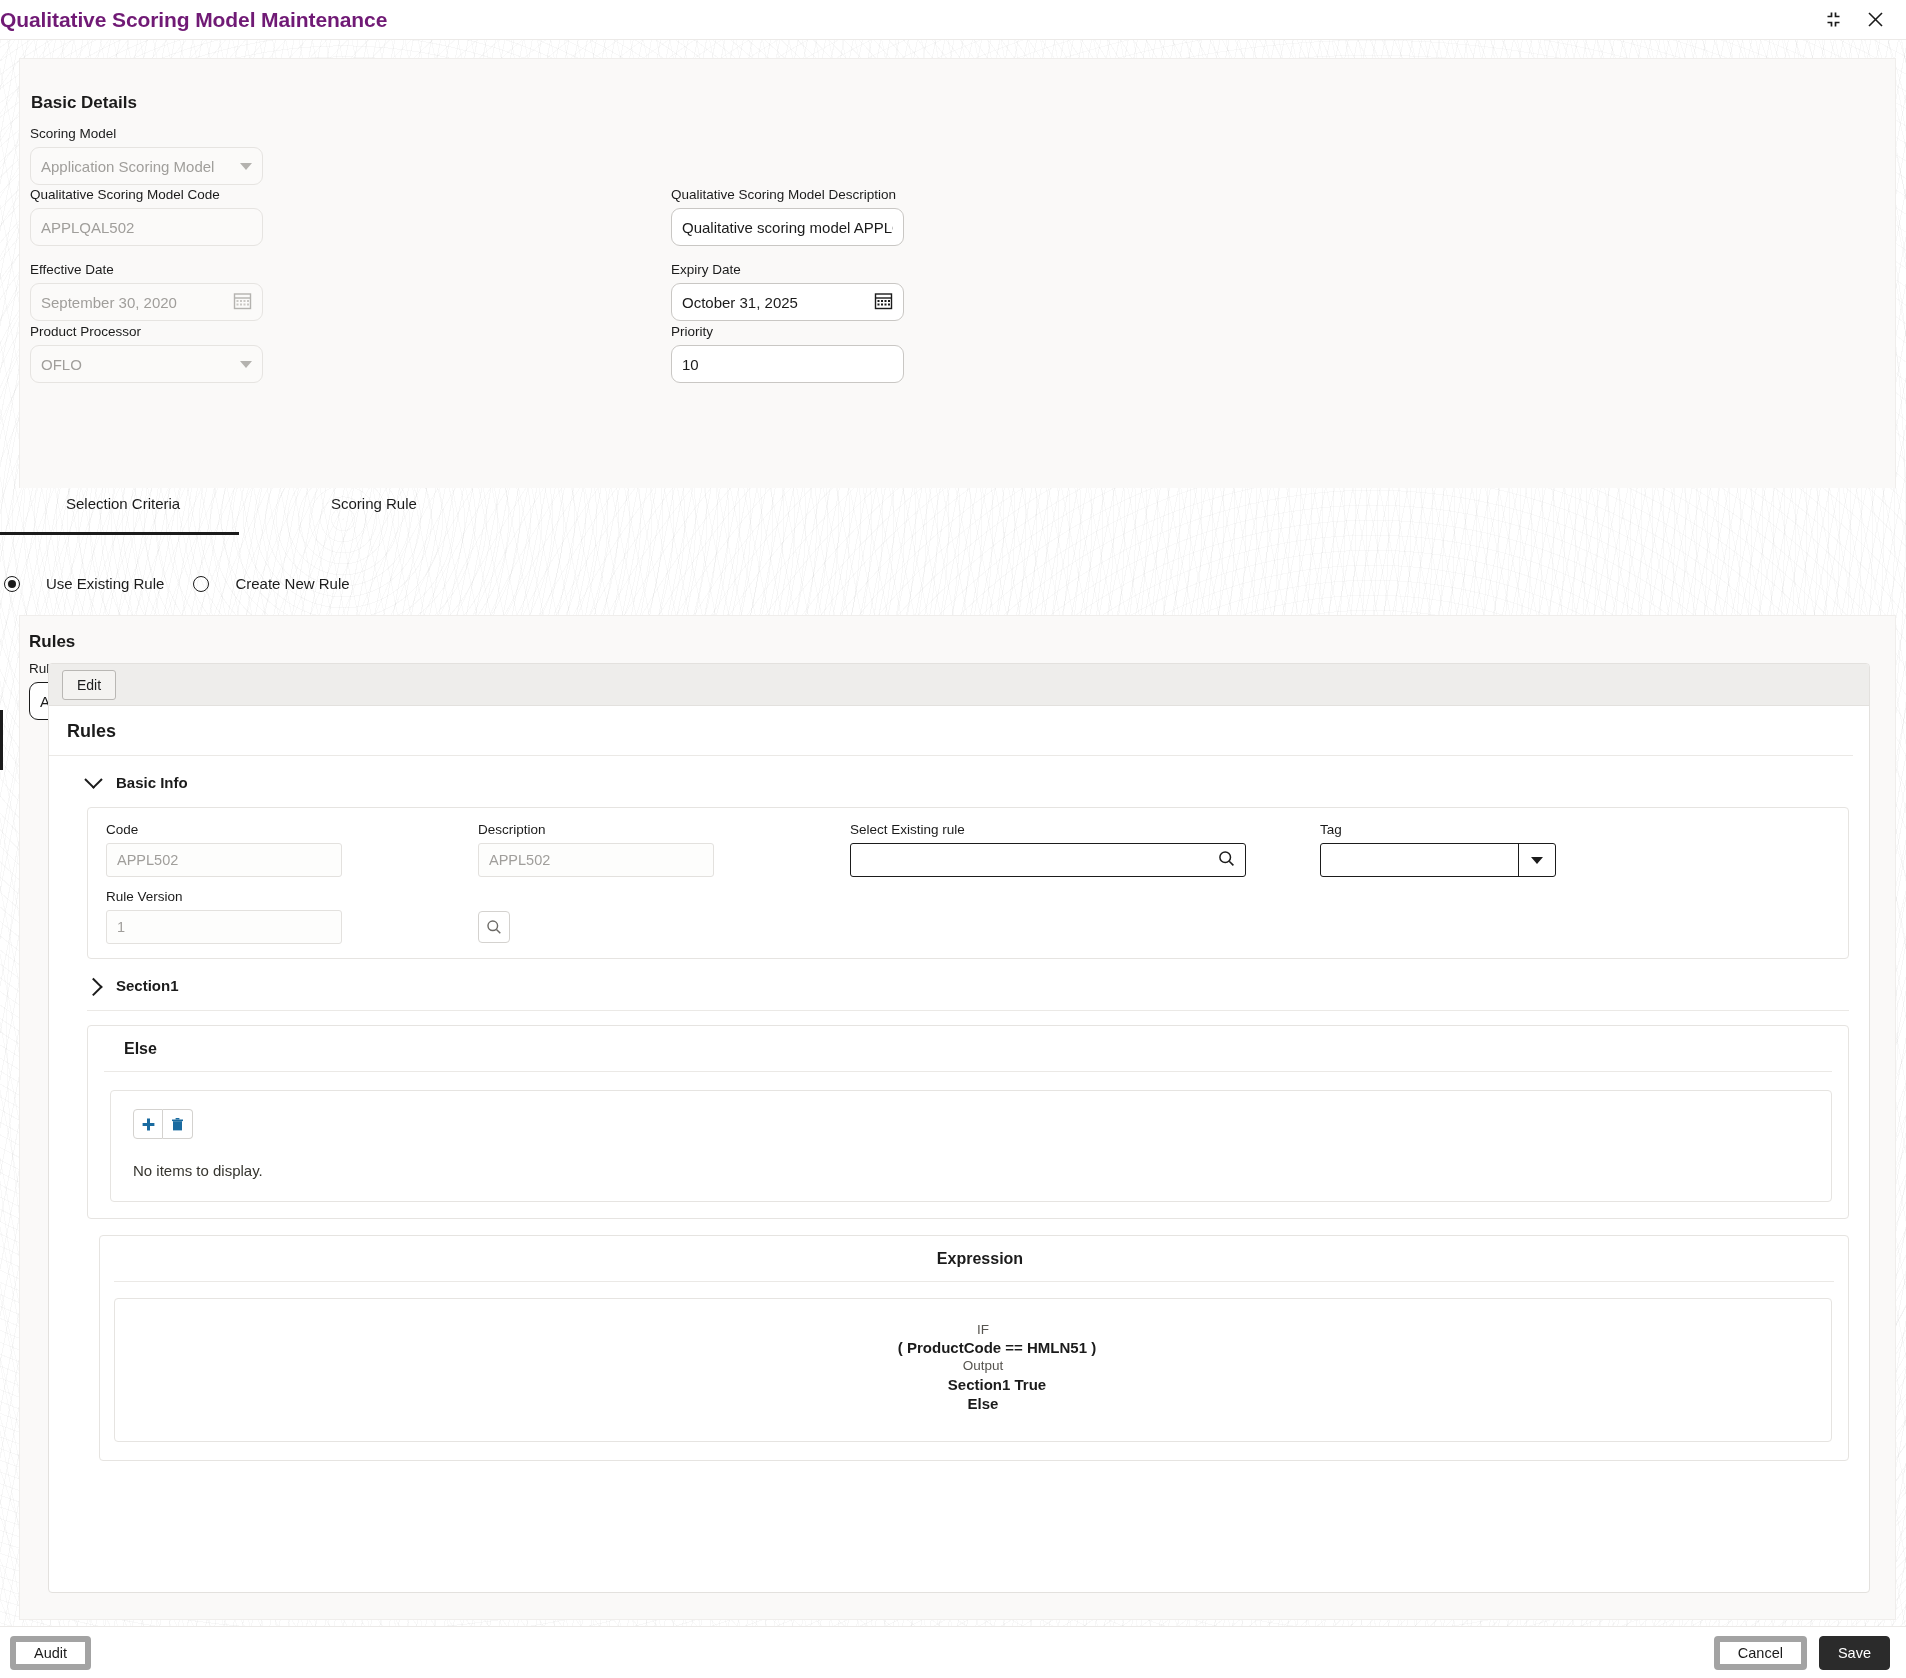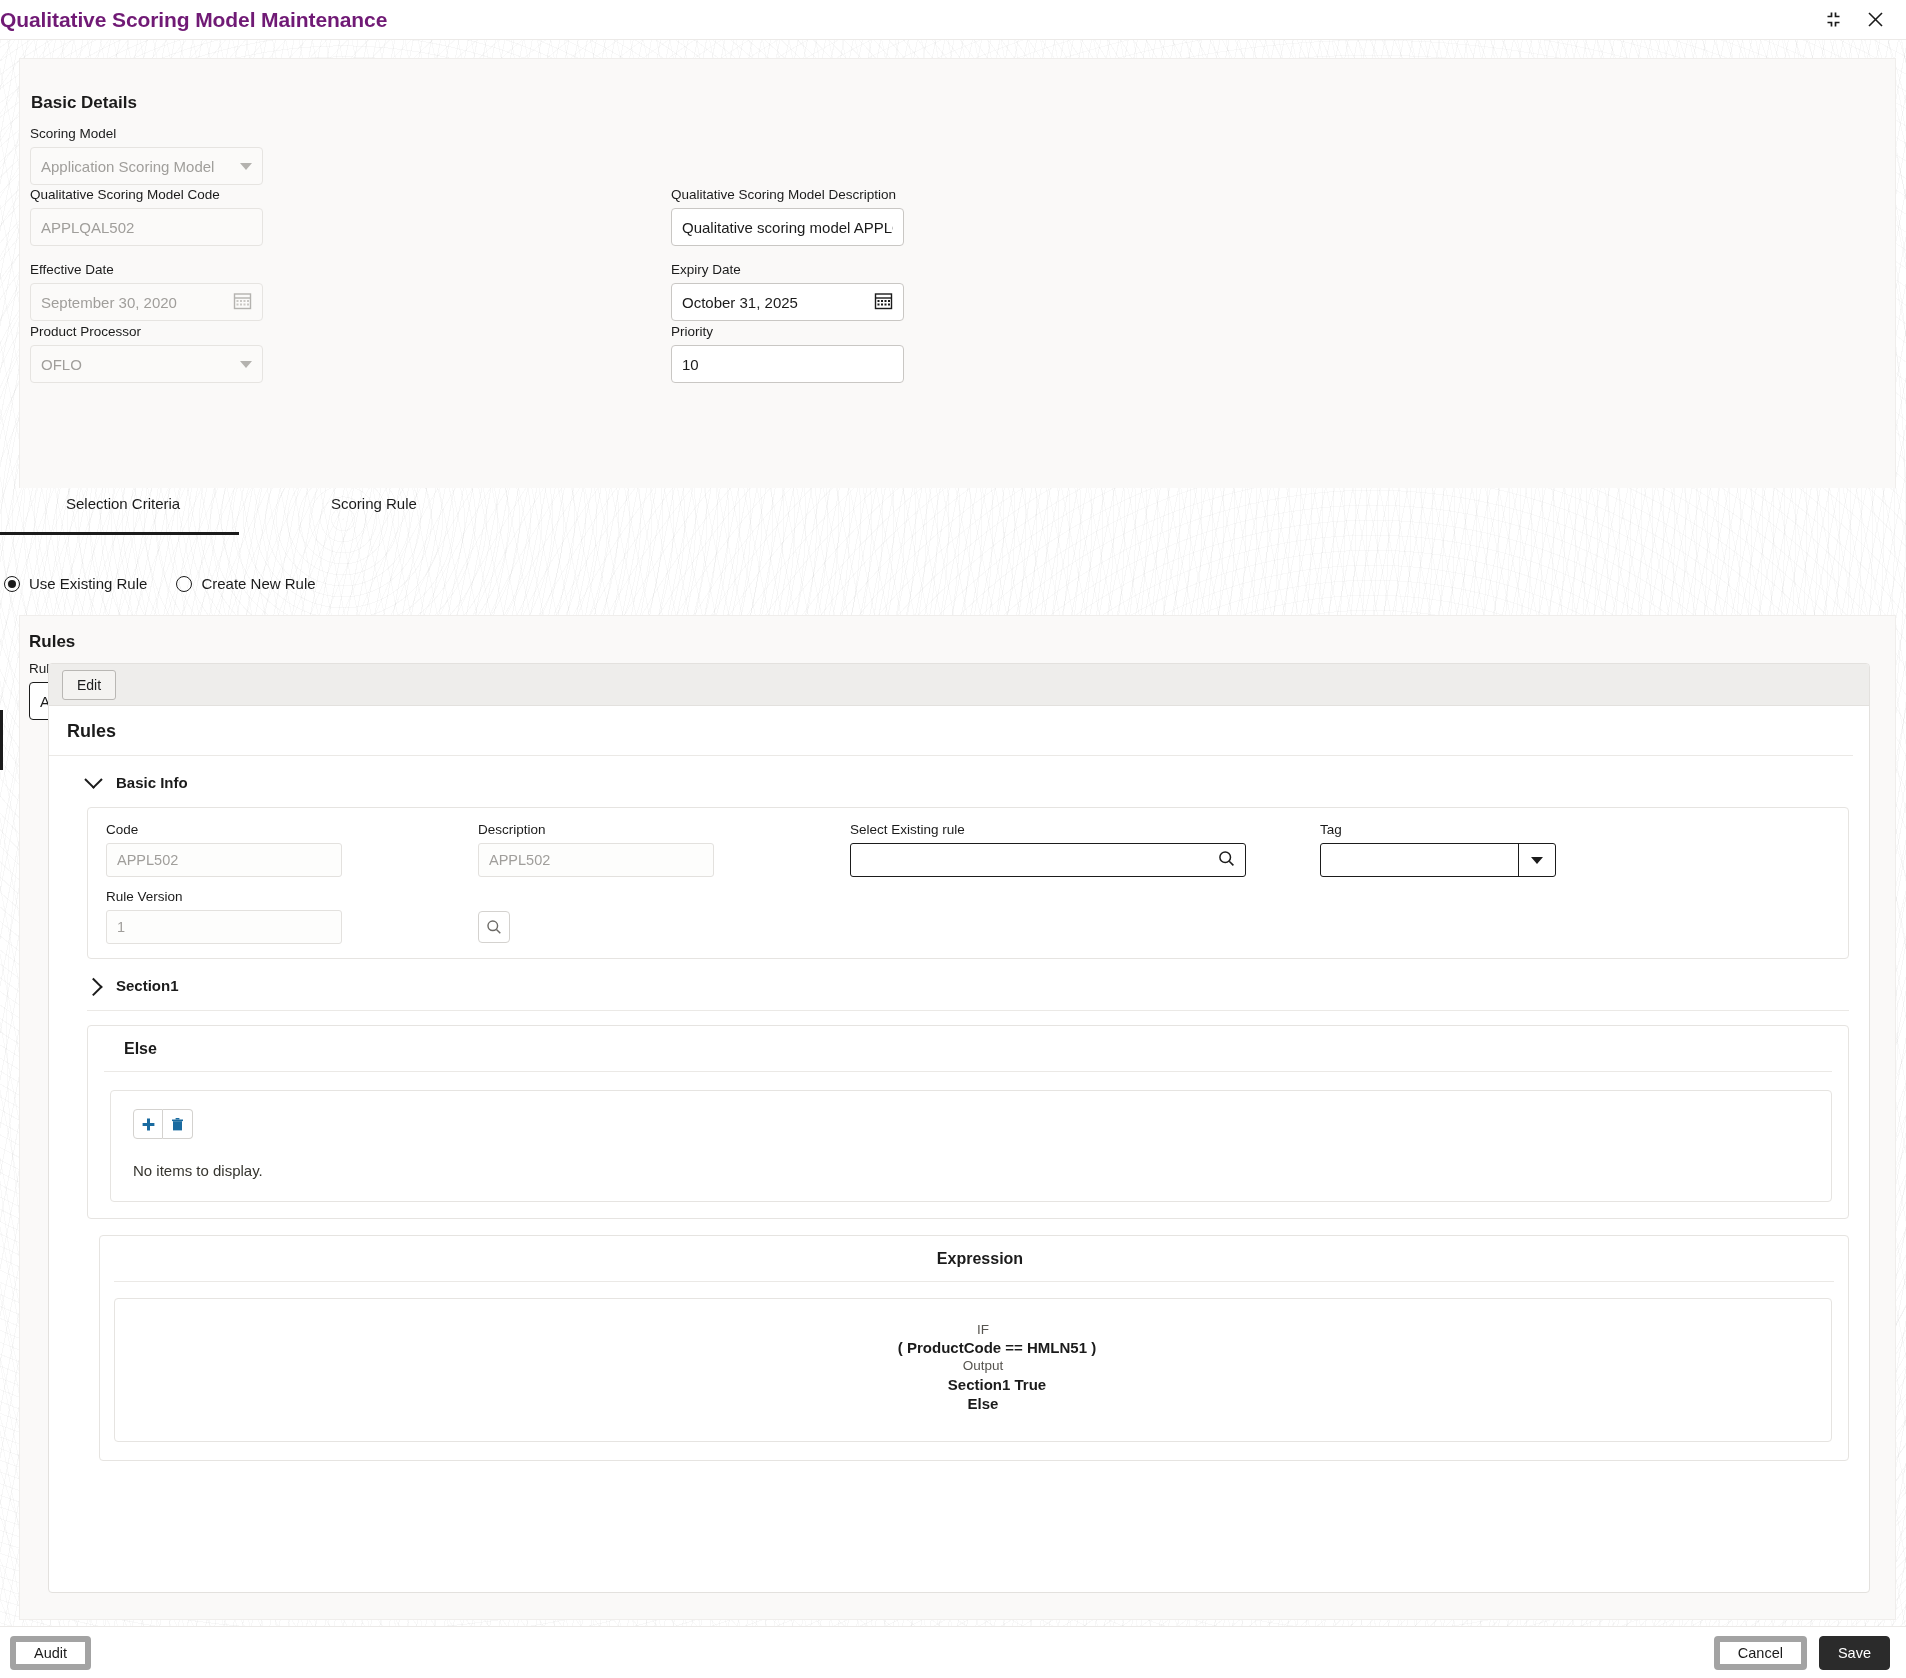--- a/index.html
+++ b/index.html
@@ -44,41 +44,41 @@
   .body-area{ position:absolute; left:0; top:40px; width:1906px; height:1598px; z-index:5; }
 
   
   .basic-card{
     position:absolute; left:19px; top:18px; width:1877px; height:430px;
     background:#faf9f8; border:1px solid #f0eeec; border-bottom:none;
   }
   .section-head{ font-size:17px; font-weight:bold; color:#1b1b1b; }
   .fld-label{ font-size:13.5px; color:#1b1b1b; margin-bottom:6px; display:block; }
   .fld-box{
-    height:38px; border:1px solid #c9c7c4; border-radius:4px; background:#ffffff;
+    height:38px; border:1px solid #c9c7c4; border-radius:9px; background:#ffffff;
     display:flex; align-items:center; padding:0 10px; font-size:15px; color:#1b1b1b;
     position:relative;
   }
   .fld-box.disabled{ background:#fbfaf9; border-color:#e6e4e1; color:#a09e9b; }
   .fld-box .val{ overflow:hidden; white-space:nowrap; }
   .caret{
     width:0;height:0;border-left:6px solid transparent;border-right:6px solid transparent;
     border-top:7px solid #1b1b1b; margin-left:auto; flex:none;
   }
   .caret.dim{ border-top-color:#b4b2af; }
 
   
   .tabstrip{ position:absolute; left:0; top:455px; width:1906px; height:40px; }
   .tab{ position:absolute; top:0; font-size:15px; color:#1b1b1b; cursor:pointer;
         padding-bottom:10px; }
   .tab-underline{ position:absolute; left:0; top:37px; width:239px; height:3px; background:#1b1b1b; }
 
   
   .radio-row{ position:absolute; left:0; top:535px; display:flex; align-items:center; gap:29px; }
-  .radio-item{ display:flex; align-items:center; gap:9px; font-size:15px; cursor:pointer; }
+  .radio-item{ display:flex; align-items:center; gap:26px; font-size:15px; cursor:pointer; }
   .radio-dot{ width:16px;height:16px;border:1.6px solid #1b1b1b;border-radius:50%;
               display:flex;align-items:center;justify-content:center; flex:none; }
   .radio-dot.on::after{ content:""; width:8px;height:8px;background:#1b1b1b;border-radius:50%; }
 
   
   .rules-card{
     position:absolute; left:19px; top:575px; width:1877px; height:1005px;
     background:#faf9f8; border:1px solid #f0eeec;
   }
   .rules-title{ font-size:17px; font-weight:bold; }

